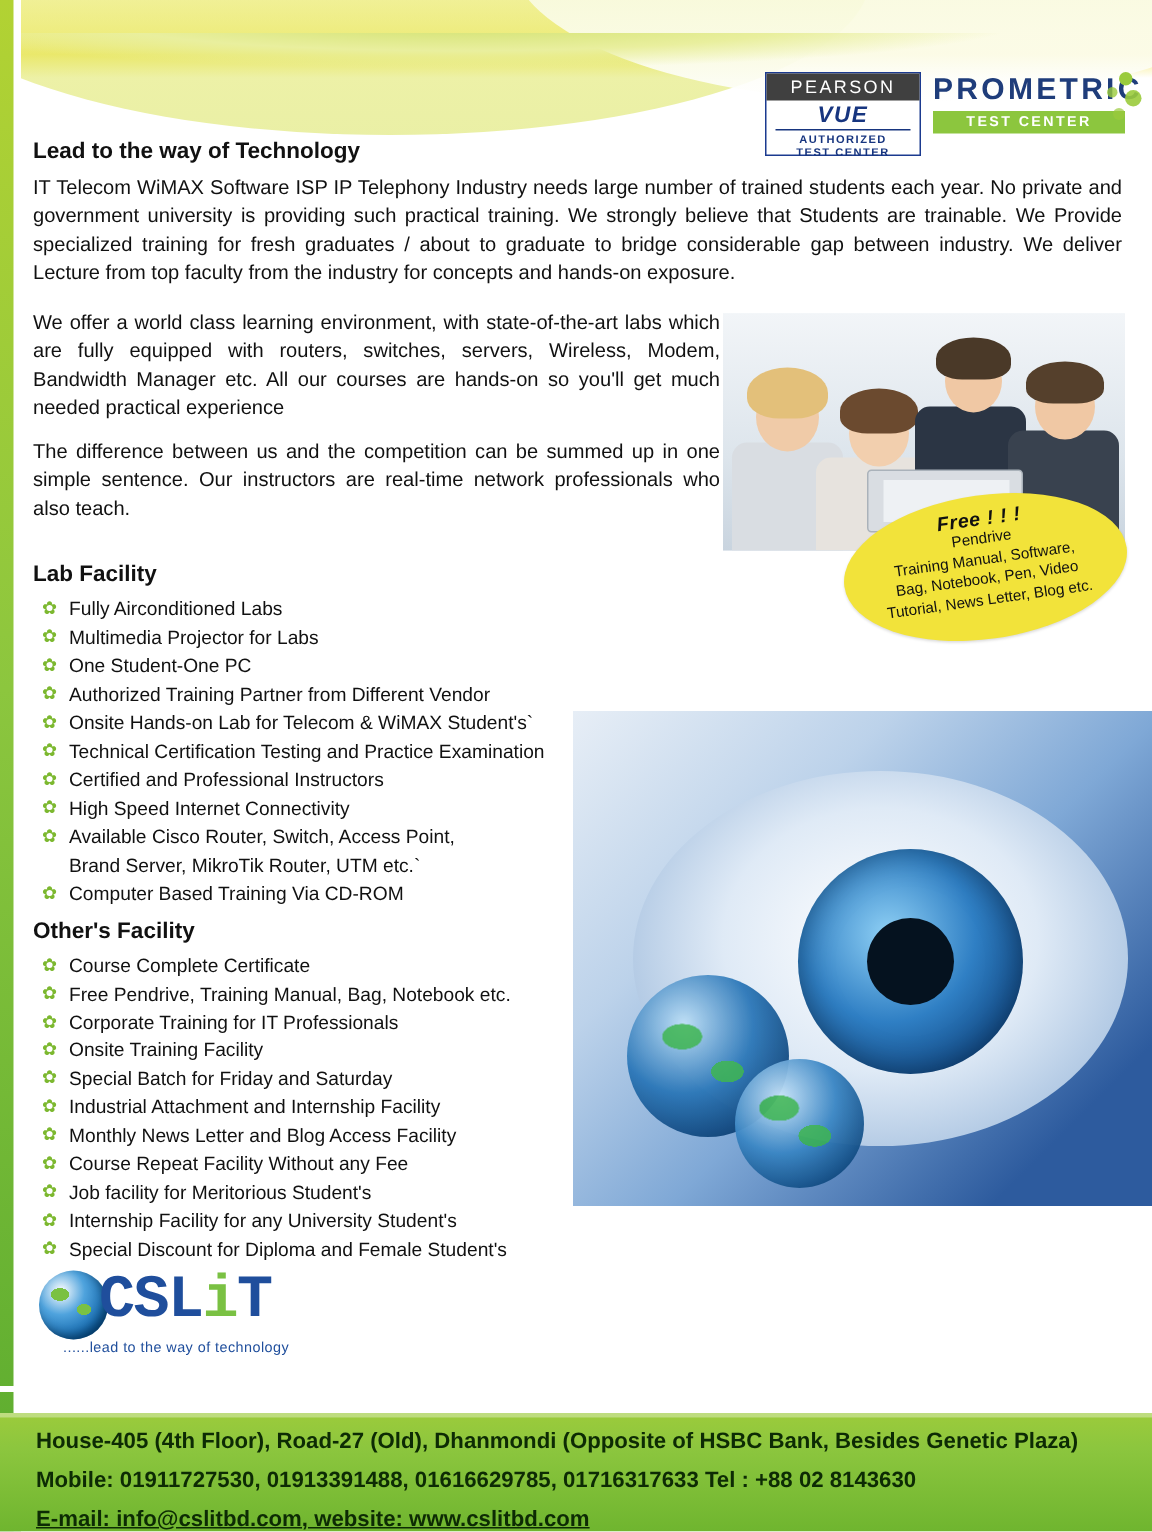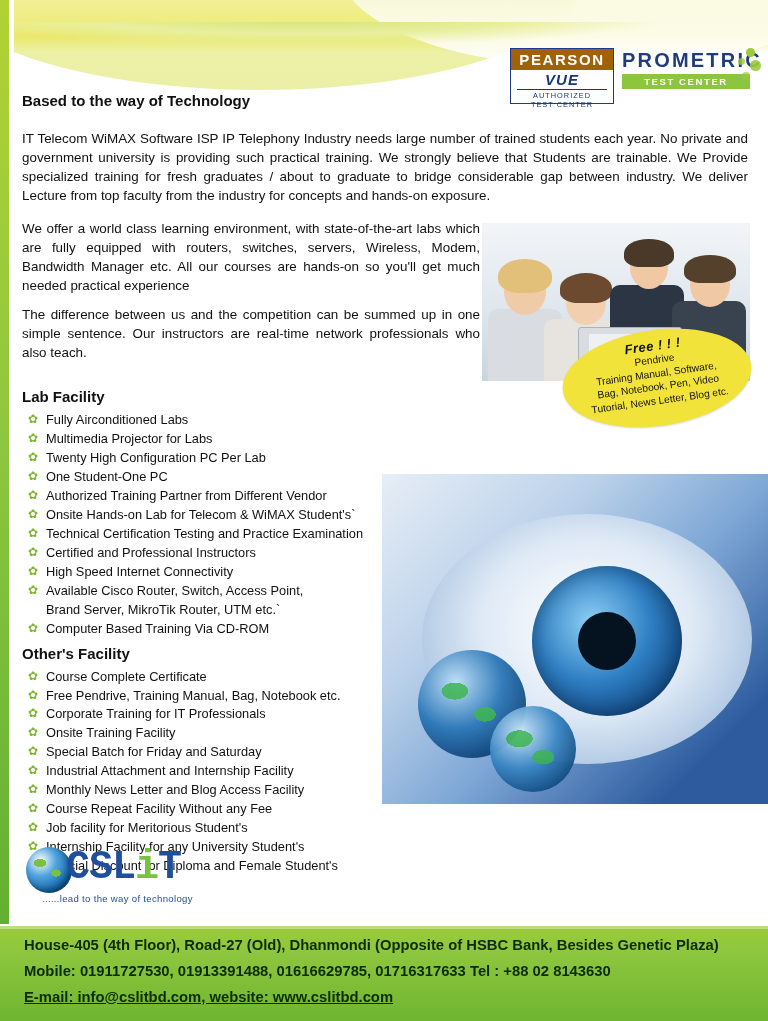--- a/index.html
+++ b/index.html
@@ -44,21 +44,21 @@
   }
   .top-curve2 {
     position:absolute; left:340px; top:-128px; width:520px; height:196px;
     border-radius:50%;
     background:linear-gradient(to bottom,#eef3b0,#ffffff);
     opacity:.9;
   }
 
   
   .footer {
-    position:absolute; left:0; bottom:0; width:768px; height:95px;
+    position:absolute; left:0; bottom:0; width:768px; height:79px;
     background:linear-gradient(to bottom,#9ccb3b 0%, #8cc63e 30%, #6fb52f 100%);
     color:#0b2b00;
   }
   .footer .fline {
     font-size:14.5px; font-weight:bold; color:#0d2b04;
     padding-left:24px; line-height:1.0;
   }
   .footer .f1 { padding-top:12px; font-size:14.8px; }
   .footer .f2 { padding-top:11px; font-size:14.8px; }
   .footer .f3 { padding-top:11px; font-size:14.8px;text-decoration:underline; }
@@ -71,29 +71,29 @@
   .logos {
     position:absolute; right:18px; top:48px; width:240px; height:58px;
   }
   .pearson {
     position:absolute; left:0; top:0; width:104px; height:56px;
     border:1px solid #1b3a8f;
     background:#ffffff;
     text-align:center;
   }
   .pearson .p-top {
-    background:#a16207; color:#ffffff; font-size:15px; font-weight:bold;
+    background:#404040; color:#ffffff; font-size:12px; font-weight:normal;
     letter-spacing:1.6px; padding:2px 0 2px;
   }
   .pearson .p-vue {
     color:#17357f; font-weight:bold; font-size:15px; font-style:italic;
     letter-spacing:1px; padding-top:1px;
   }
   .pearson .p-bot {
-    color:#17357f; font-size:7.4px; font-weight:normal; letter-spacing:1px;
+    color:#17357f; font-size:7.4px; font-weight:bold; letter-spacing:1px;
     border-top:1px solid #17357f; margin:1px 6px 0; padding-top:1px; line-height:1.25;
   }
   .prometric {
     position:absolute; left:112px; top:2px; width:128px;
   }
   .prometric .pm-name {
     color:#1f3d7a; font-size:20px; font-weight:bold; letter-spacing:2.2px;
     line-height:1;
   }
   .prometric .pm-sub {
@@ -111,21 +111,21 @@
 
   h2.sec {
     font-size:15px; color:#111111; font-weight:bold; margin:0 0 6px 0;
   }
   p.body {
     margin:0 0 0 0; font-size:13.4px; line-height:1.42; color:#111111;
     text-align:justify;
   }
 
   .intro { width:726px; }
-  .intro p { margin-top:20px; }
+  .intro p { margin-top:6px; }
 
   .why-wrap { margin-top:14px; position:relative; }
   .why-text { width:458px; }
   .why-text p { margin-bottom:10px; }
 
   .photo1 {
     position:absolute; right:0; top:4px; width:268px; height:158px;
     overflow:hidden; border:0;
     background:linear-gradient(to bottom,#e8eef3,#cdd8e2);
   }
@@ -252,21 +252,21 @@
         <span style="left:0px;top:10px;width:7px;height:7px;opacity:.8;"></span>
         <span style="left:12px;top:12px;width:11px;height:11px;opacity:.9;"></span>
         <span style="left:4px;top:24px;width:8px;height:8px;opacity:.7;"></span>
       </div>
     </div>
   </div>
 
   <div class="content">
 
     <div class="intro">
-      <h2 class="sec">Based to the way of Technology</h2>
+      <h2 class="sec">Lead to the way of Technology</h2>
       <p class="body">IT Telecom WiMAX Software ISP IP Telephony Industry needs large number of trained students each year. No private and government university is providing such practical training. We strongly believe that Students are trainable. We Provide specialized training for fresh graduates / about to graduate to bridge considerable gap between industry. We deliver Lecture from top faculty from the industry for concepts and hands-on exposure.</p>
     </div>
 
     <div class="why-wrap">
       <div class="why-text">
         <p class="body">We offer a world class learning environment, with state-of-the-art labs which are fully equipped with routers, switches, servers,  Wireless, Modem, Bandwidth Manager etc. All our courses are hands-on so you'll get much needed practical experience</p>
         <p class="body">The difference between us and the competition can be summed up in one simple sentence. Our instructors are real-time network professionals who also teach.</p>
       </div>
 
       <div class="photo1 ph1">
@@ -290,21 +290,20 @@
 
         <div class="laptop"></div>
       </div>
     </div>
 
     <div class="lab">
       <h2 class="sec">Lab Facility</h2>
       <ul class="bul" id="lab-list">
           <li>Fully Airconditioned Labs</li>
           <li>Multimedia Projector for Labs</li>
-          <li>Twenty High Configuration PC Per Lab</li>
           <li>One Student-One PC</li>
           <li>Authorized Training Partner from Different Vendor</li>
           <li>Onsite Hands-on Lab for Telecom &amp; WiMAX Student's`</li>
           <li>Technical Certification Testing and Practice Examination</li>
           <li>Certified and Professional Instructors</li>
           <li>High Speed Internet Connectivity</li>
           <li>Available Cisco Router, Switch, Access Point,</li>
           <li class="cont">Brand Server, MikroTik Router, UTM etc.`</li>
           <li>Computer Based Training Via CD-ROM</li>
         </ul>

